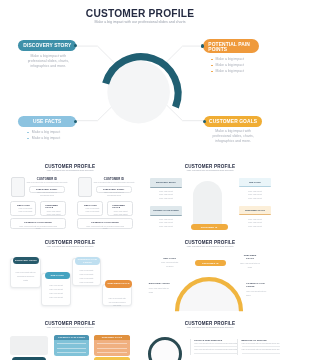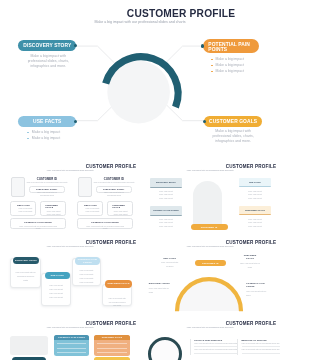--- a/index.html
+++ b/index.html
@@ -1,20 +1,20 @@
 <!DOCTYPE html>
 <html><head>
 <meta charset="utf-8">
 <title>Customer Profile Slides</title>
 <style>
   html,body{margin:0;padding:0;}
   body{width:280px;height:360px;background:#ffffff;font-family:"Liberation Sans",sans-serif;overflow:hidden;}
   .deck{position:relative;width:280px;height:360px;}
   .slide{position:absolute;background:#ffffff;overflow:hidden;}
-  .s-title{font-weight:bold;color:#252b42;text-align:center;letter-spacing:.2px;padding-left:41px;}
+  .s-title{font-weight:bold;color:#252b42;text-align:center;letter-spacing:.2px;}
   .s-sub{color:#9aa0ac;text-align:center;}
 
   
   .s1{left:0;top:0;width:280px;height:150px;}
   .s1-title{position:absolute;left:0;top:8px;width:280px;font-size:10.2px;line-height:11px;}
   .s1-sub{position:absolute;left:0;top:19.5px;width:280px;font-size:3.6px;line-height:4px;}
   .s1-lines{position:absolute;left:0;top:0;}
   .s1-circle{position:absolute;left:89.5px;top:46.9px;}
   .s1-node{position:absolute;}
   .pill{border-radius:20px;color:#fff;font-weight:bold;display:flex;align-items:center;justify-content:center;text-align:center;letter-spacing:.1px;}

